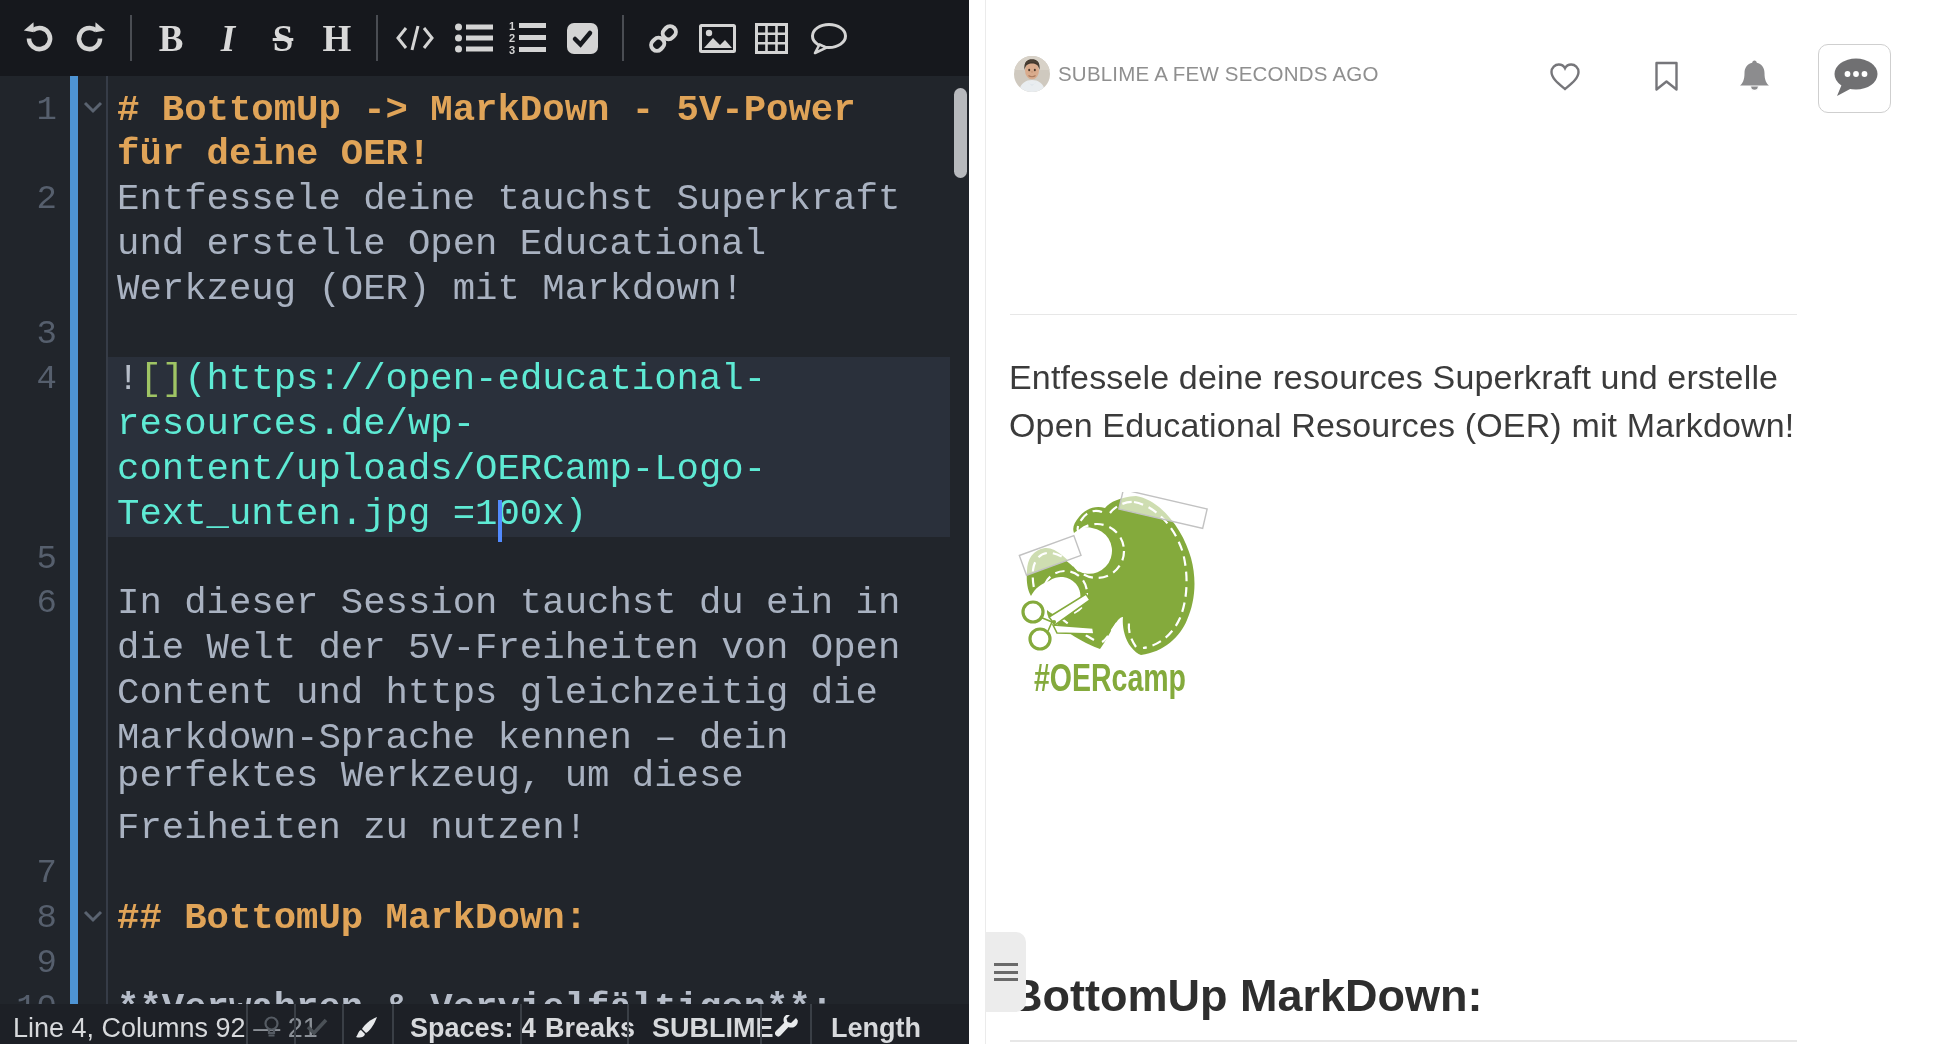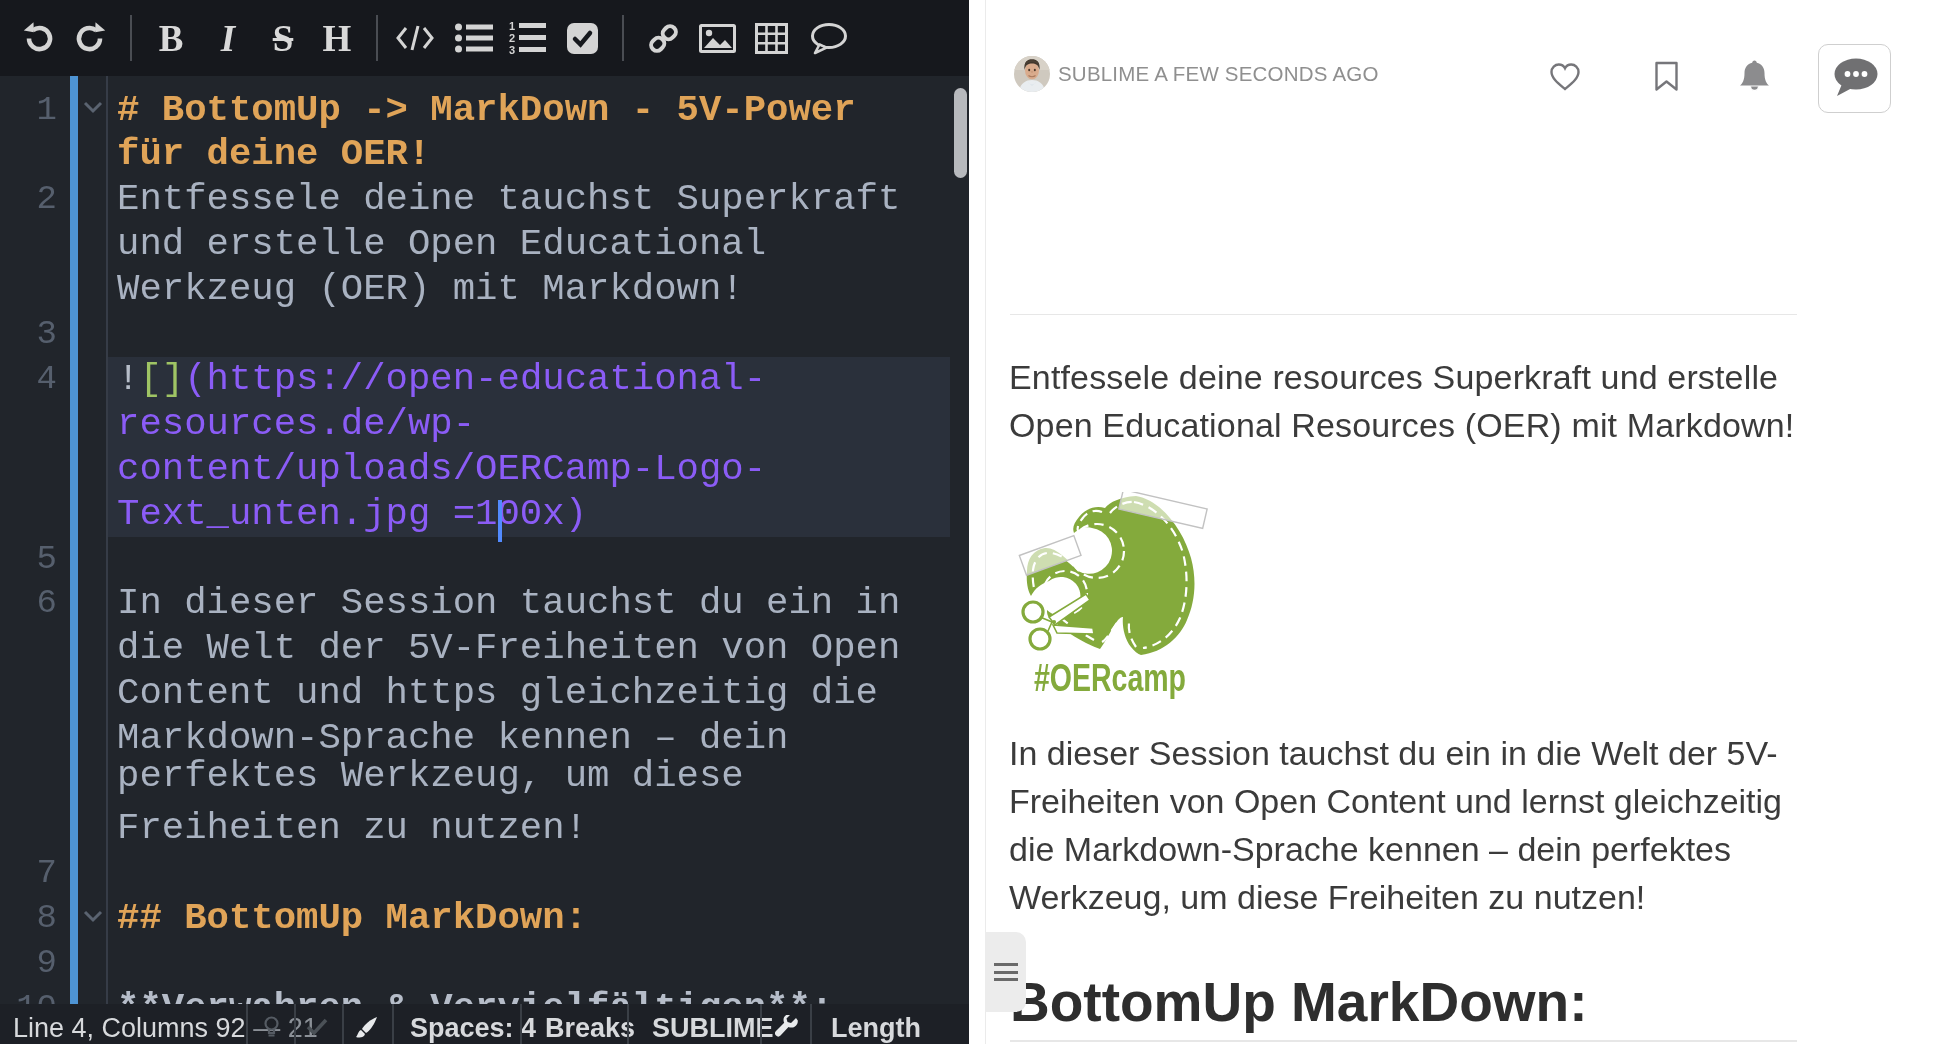--- a/index.html
+++ b/index.html
@@ -14,41 +14,41 @@
   .ticon { position:absolute; top:0; height:76px; display:flex; align-items:center; justify-content:center; color:#d4d4d4; }
   .serifbtn { font-family:"Liberation Serif", serif; font-weight:bold; font-size:37px; color:#d9d9d9; }
   #bluebar { position:absolute; left:70px; top:76px; width:7.5px; height:928px; background:#4e94d4; }
   #gutdiv { position:absolute; left:106px; top:76px; width:1.5px; height:928px; background:#363c47; }
   #activeline { position:absolute; left:107.5px; top:356.5px; width:842px; height:180px; background:#2a303b; }
   .row { position:absolute; left:117px; height:45px; line-height:45px; white-space:pre;
          font-family:"Liberation Mono", monospace; font-size:37.3px; color:#a9b2c1; }
   .lnum { position:absolute; left:0; width:57px; text-align:right; height:45px; line-height:45px;
           font-family:"Liberation Mono", monospace; font-size:34px; color:#565f6d; }
   .orange { color:#e0a458; font-weight:bold; }
-  .blue { color:#8b5cf6; }
+  .blue { color:#5eead4; }
   .green { color:#9fc464; }
   .gwhite { color:#b6bdc9; }
   #cursor { position:absolute; left:498px; top:500px; width:3.5px; height:42px; background:#528bff; }
   #edscroll { position:absolute; left:954px; top:88px; width:13px; height:90px; background:#b7b9bd; border-radius:7px; }
   #statusbar { position:absolute; left:0; top:1004px; width:969px; height:40px; background:#1d2026;
                color:#d7d9dc; font-size:27px; }
   .ssep { position:absolute; top:0; width:1.5px; height:40px; background:#3a3f46; }
   .scell { position:absolute; top:3.5px; height:40px; line-height:40px; }
   
   #view { position:absolute; left:969px; top:0; width:969px; height:1044px; background:#fff; }
   #vline { position:absolute; left:985px; top:0; width:1px; height:1044px; background:#ebebeb; }
   #handle { position:absolute; left:985px; top:932px; width:41px; height:80px; background:#ececec;
             border-radius:0 10px 10px 0; z-index:5; }
   .hbar { position:absolute; left:9px; width:24px; height:3.4px; background:#6a6a6a; }
   #title { position:absolute; left:1012px; top:140px; width:820px; font-size:63px; font-weight:bold;
            color:#2e2e2e; line-height:85px; letter-spacing:0; }
   #hr1 { position:absolute; left:1010px; top:314px; width:787px; height:1px; background:#e7e7e7; }
   #hr2 { position:absolute; left:1010px; top:1040px; width:787px; height:1.5px; background:#e7e7e7; }
   .para { position:absolute; left:1009px; font-size:34px; color:#3b3b3b; line-height:48px; white-space:pre; }
-  #h2 { position:absolute; left:1010px; top:970px; font-size:55px; font-weight:bold; color:#2e2e2e; }
+  #h2 { position:absolute; left:1010px; top:970px; font-size:45px; font-weight:bold; color:#2e2e2e; }
 </style>
 </head>
 <body>
 <div id="stage">
   <div id="editor">
     <div id="toolbar">
 
       <svg class="abs" style="left:23px;top:22px" width="31" height="31" viewBox="0 0 31 31">
         <path d="M6 16.5 a10.5 10.5 0 1 0 4-8.2" stroke="#d4d4d4" stroke-width="4.6" fill="none"></path>
         <path d="M11.5 0.5 L10 10.5 L0.5 7 Z" fill="#d4d4d4" transform="rotate(-10 9 6)"></path>
@@ -283,19 +283,15 @@
   </svg>
   <div id="vline"></div>
   <div id="handle">
     <div class="hbar" style="top:31px"></div>
     <div class="hbar" style="top:38.5px"></div>
     <div class="hbar" style="top:46px"></div>
   </div>
   <div id="hr1"></div>
   <div class="para" style="top:353px;letter-spacing:0.15px">Entfessele deine resources Superkraft und erstelle
 Open Educational Resources (OER) mit Markdown!</div>
-  <div class="para" style="top:729px">In dieser Session tauchst du ein in die Welt der 5V-
-Freiheiten von Open Content und lernst gleichzeitig
-die Markdown-Sprache kennen – dein perfektes
-Werkzeug, um diese Freiheiten zu nutzen!</div>
   <div id="h2">BottomUp MarkDown:</div>
   <div id="hr2"></div>
 </div>
 
 </body></html>

